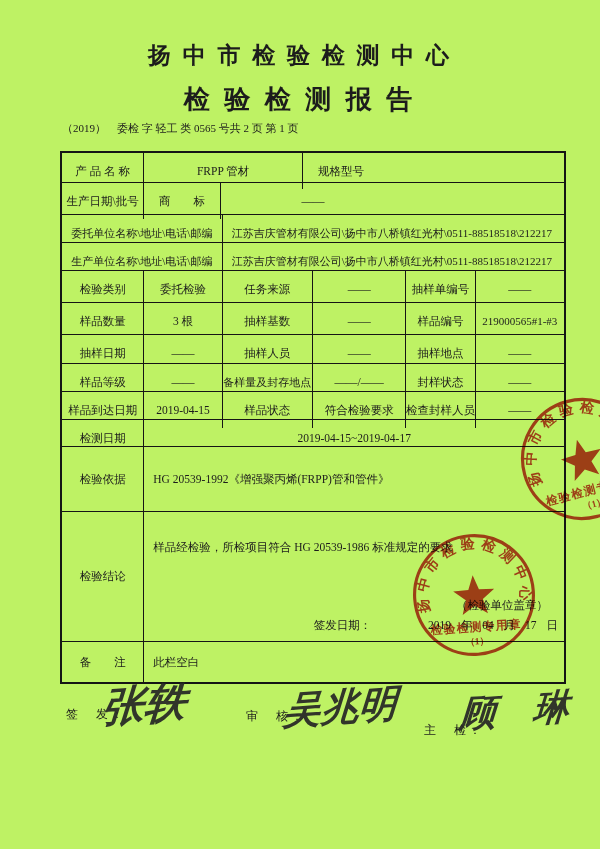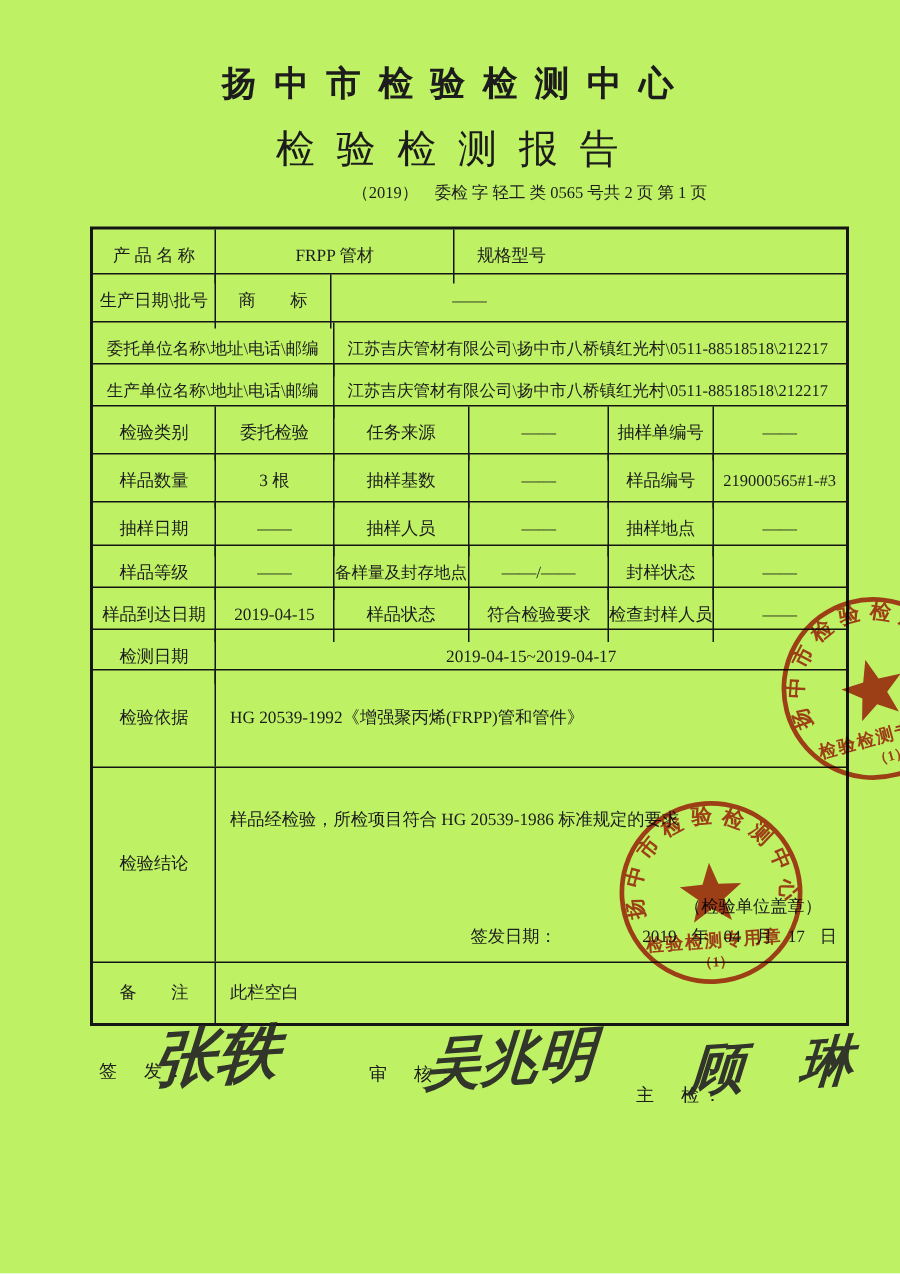--- a/index.html
+++ b/index.html
@@ -8,25 +8,25 @@
     position:relative; width:600px; height:849px; margin:0 auto;
     background:#bef264; overflow:hidden; color:#1c1c1c;
     font-family:"Liberation Serif","DejaVu Serif",serif;
   }
   .org-title {
     position:absolute; top:40px; left:0; width:100%; text-align:center;
     font-size:23px; font-weight:700; letter-spacing:3px; white-space:nowrap;
   }
   .report-title {
     position:absolute; top:82px; left:0; width:100%; text-align:center;
-    font-size:26px; font-weight:400; letter-spacing:4px; white-space:nowrap;
+    font-size:26px; font-weight:700; letter-spacing:4px; white-space:nowrap;
   }
   .subheader {
     position:absolute; top:121px; left:62px; width:492px;
-    display:flex; justify-content:center; font-size:11px;margin-left:45px;
+    display:flex; justify-content:flex-start; font-size:11px;
   }
   .doc-table {
     position:absolute; left:60px; top:151px; width:506px;
     border:2px solid #151515; background:transparent;
   }
   .trow { display:flex; border-bottom:1px solid #151515; }
   .trow:last-child { border-bottom:none; }
   .cell {
     flex:none; border-right:1px solid #151515;
     display:flex; align-items:center; justify-content:center;

